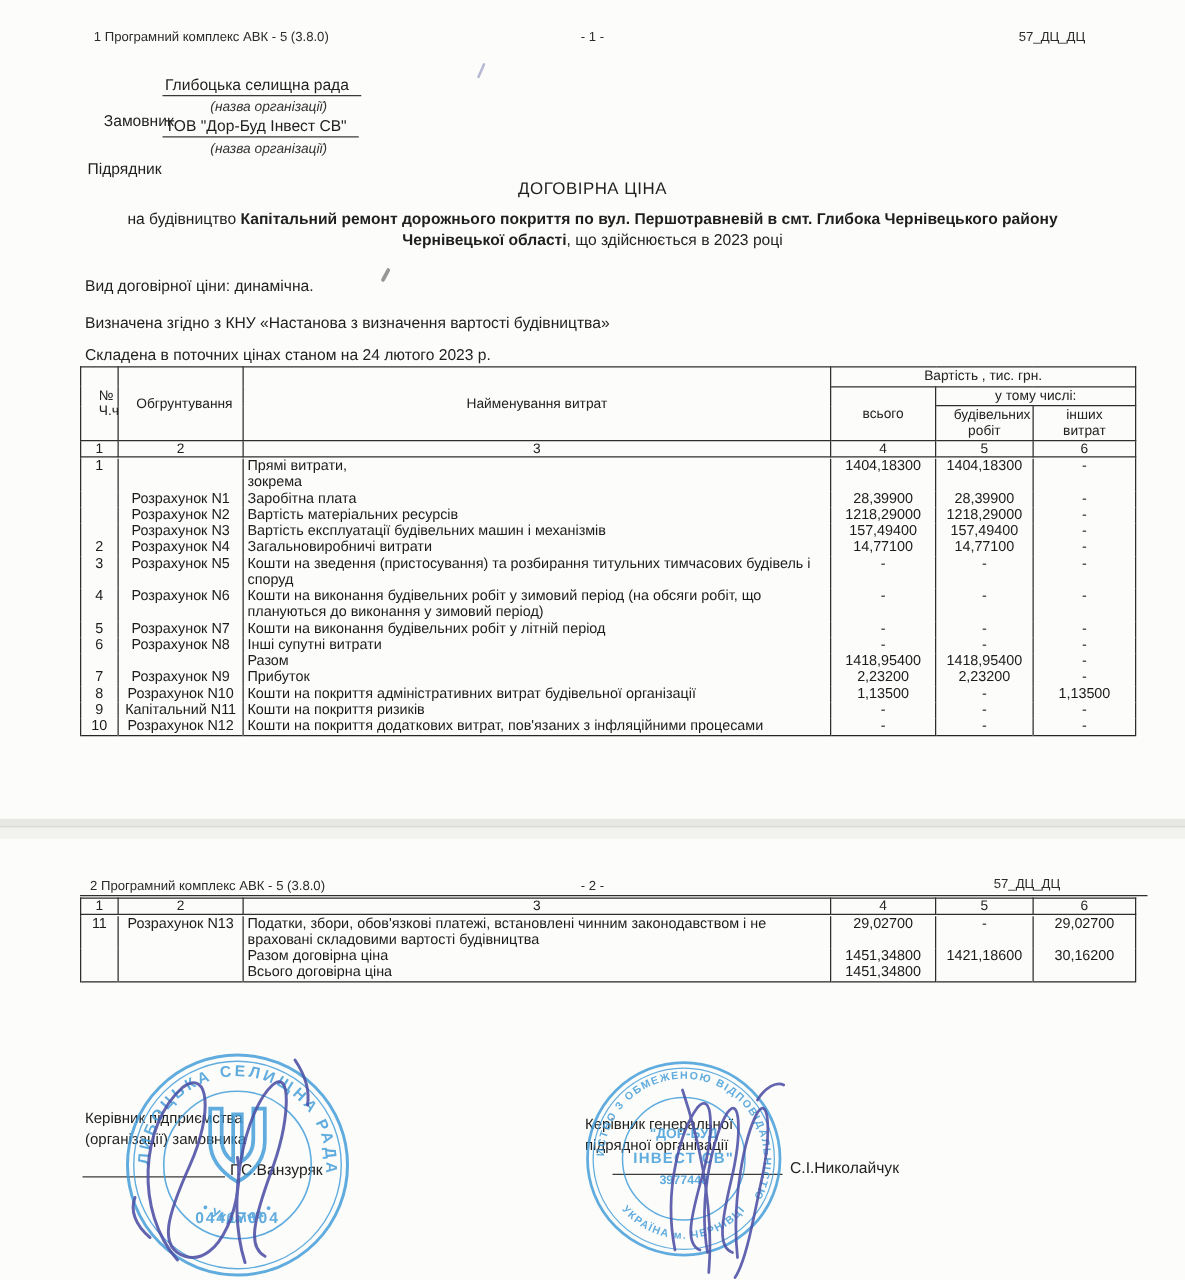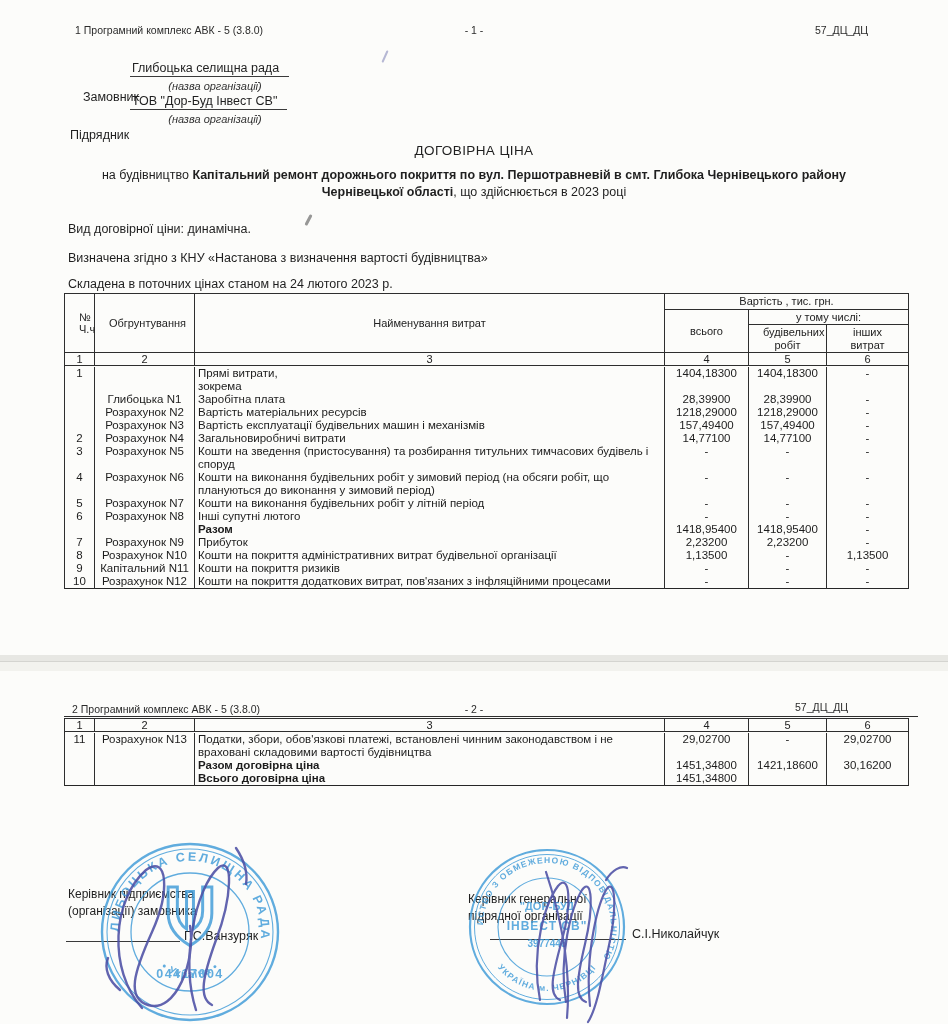--- a/index.html
+++ b/index.html
@@ -21,21 +21,21 @@
   table.dc { border-collapse:collapse; width:844px; table-layout:fixed;
              border:1.6px solid #262626; background:transparent; }
   .dc th { border:1px solid #2e2e2e; font-weight:normal; font-size:11px; line-height:12.5px;
            text-align:center; vertical-align:middle; padding:1px 14px; white-space:pre-line; color:#222; }
   .dc thead tr.nums th { height:12px; padding:0 2px; line-height:12px; font-size:11px; }
   .dc td { border-left:1px solid #2e2e2e; border-right:1px solid #2e2e2e; border-top:none; border-bottom:none;
            font-size:11.5px; line-height:13px; vertical-align:top; padding:0 3px; color:#1c1c1c; }
   .dc td.c0, .dc td.c1 { text-align:center; white-space:nowrap; }
   .dc td.c2 { text-align:left; white-space:pre-line; }
   .dc td.c3, .dc td.c4, .dc td.c5 { text-align:center; }
-  .dc td.b { font-weight:bold; }
+  .dc td.b { font-weight:normal; }
   .dc tbody:before { content:""; display:table-row; height:1px; }
 
   .rule { border-top:1.4px solid #2e2e2e; }
   .sig-role { font-size:12px; line-height:16.5px; }
   .sig-name { font-size:12.5px; white-space:nowrap; }
   .sig-line { border-top:1.2px solid #3a3a3a; }
   .speck { background:#7b80b5; opacity:.55; border-radius:2px; }
   svg.overlay { position:absolute; left:0; pointer-events:none; }
   .stampg { opacity:.82; }
 </style>
@@ -109,21 +109,21 @@
           <td class="c0">1</td>
           <td class="c1"></td>
           <td class="c2">Прямі витрати,
  зокрема</td>
           <td class="c3">1404,18300</td>
           <td class="c4">1404,18300</td>
           <td class="c5">-</td>
         </tr>
         <tr>
           <td class="c0"></td>
-          <td class="c1">Глибоцька N1</td>
+          <td class="c1">Розрахунок N1</td>
           <td class="c2">Заробітна плата</td>
           <td class="c3">28,39900</td>
           <td class="c4">28,39900</td>
           <td class="c5">-</td>
         </tr>
         <tr>
           <td class="c0"></td>
           <td class="c1">Розрахунок N2</td>
           <td class="c2">Вартість матеріальних ресурсів</td>
           <td class="c3">1218,29000</td>
@@ -166,21 +166,21 @@
           <td class="c0">5</td>
           <td class="c1">Розрахунок N7</td>
           <td class="c2">Кошти на виконання будівельних робіт у літній період</td>
           <td class="c3">-</td>
           <td class="c4">-</td>
           <td class="c5">-</td>
         </tr>
         <tr>
           <td class="c0">6</td>
           <td class="c1">Розрахунок N8</td>
-          <td class="c2">Інші супутні лютого</td>
+          <td class="c2">Інші супутні витрати</td>
           <td class="c3">-</td>
           <td class="c4">-</td>
           <td class="c5">-</td>
         </tr>
         <tr>
           <td class="c0"></td>
           <td class="c1"></td>
           <td class="c2 b">Разом</td>
           <td class="c3">1418,95400</td>
           <td class="c4">1418,95400</td>

